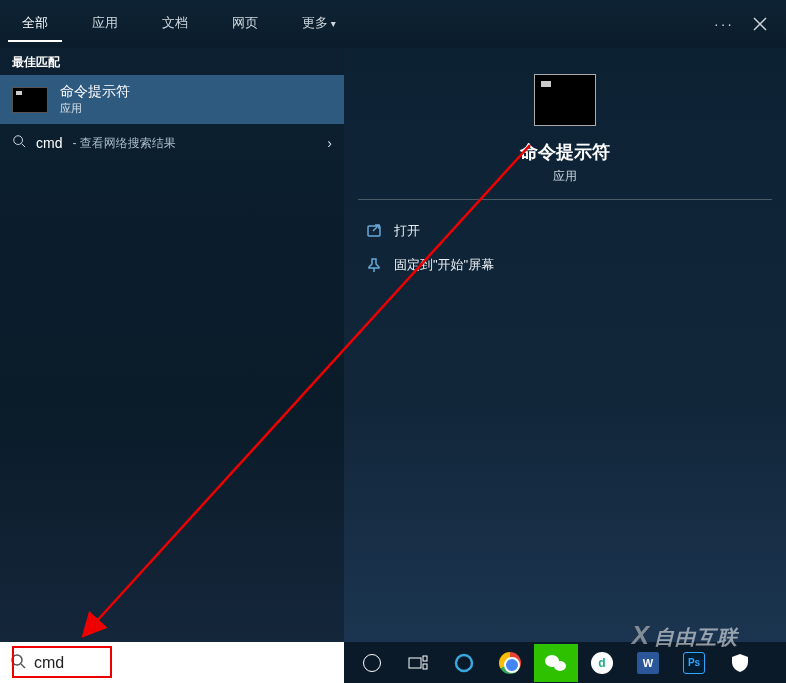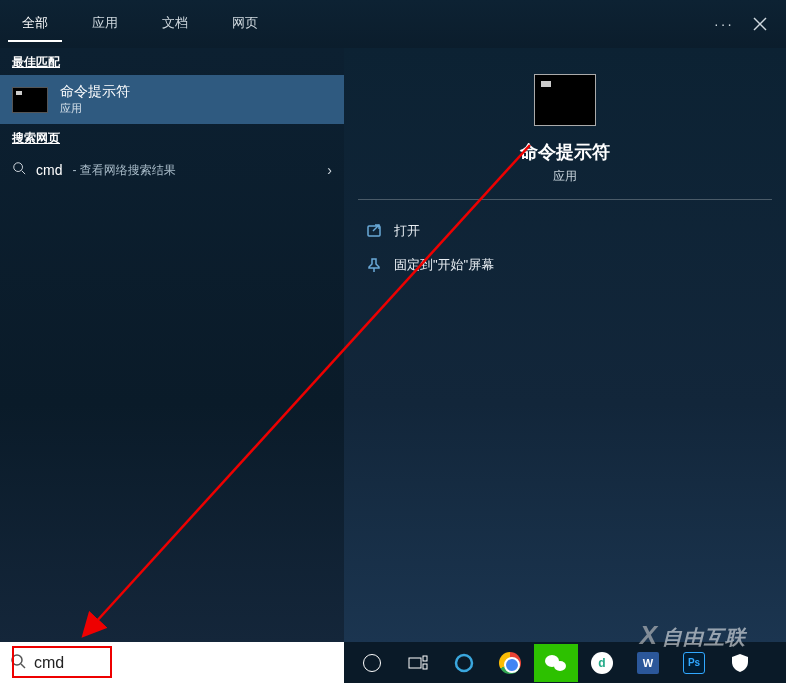--- a/index.html
+++ b/index.html
@@ -38,21 +38,20 @@
     width: 344px;
     background: linear-gradient(#0c2031, #0a1b29 60%, #14263a);
     position: relative;
     overflow: hidden;
   }
   .section-header {
     font-size: 12px;
     font-weight: 600;
     color: #fff;
     padding: 6px 12px 4px 12px;
-    text-decoration: underline;
   }
   .result-row {
     display: flex;
     align-items: center;
     padding: 8px 12px;
     gap: 12px;
     cursor: pointer;
     color: #fff;
   }
   .result-row.selected { background: #2f5a80; }
@@ -116,35 +115,36 @@
   .tb-cortana { }
   .tb-cortana svg circle { stroke:#3aa7de; fill:none; stroke-width:2.5;}
   .chrome-icon{ width:22px;height:22px;border-radius:50%;background:conic-gradient(#ea4335 0 120deg,#34a853 120deg 240deg,#fbbc05 240deg 360deg);position:relative;}
   .chrome-icon::after{content:"";position:absolute;top:5px;left:5px;width:12px;height:12px;border-radius:50%;background:#4285f4;border:2px solid #fff;}
   .wechat-icon{width:44px;height:38px;background:#2dc100;display:flex;align-items:center;justify-content:center;}
   .wechat-icon svg{fill:#fff;}
   .dp-icon{width:22px;height:22px;border-radius:50%;background:#fff;display:flex;align-items:center;justify-content:center;font-size:12px;font-weight:700;color:#2a8;}
   .word-icon{width:22px;height:22px;background:#2b579a;color:#fff;font-size:11px;font-weight:700;display:flex;align-items:center;justify-content:center;border-radius:2px;}
   .ps-icon{width:22px;height:22px;background:#001d34;color:#31a8ff;font-size:10px;font-weight:700;display:flex;align-items:center;justify-content:center;border-radius:3px;border:1px solid #31a8ff;}
   .def-icon svg{fill:#fff;}
-  .watermark{position:absolute; right:40px; bottom:32px; font-size:20px; font-weight:800; color:rgba(255,255,255,0.55); font-style:italic; letter-spacing:1px; pointer-events:none;}
+  .watermark{position:absolute; right:48px; bottom:32px; font-size:20px; font-weight:800; color:rgba(255,255,255,0.55); font-style:italic; letter-spacing:1px; pointer-events:none;}
   .watermark .x{color:rgba(200,200,200,0.6); font-size:26px; margin-right:4px;}
 
   
   .arrow-svg{position:absolute; left:0; top:0; width:786px; height:683px; pointer-events:none;}
 </style>
 </head>
 <body>
 
 <div class="header">
   <div class="tabs">
     <div class="tab active">全部</div>
     <div class="tab">应用</div>
     <div class="tab">文档</div>
     <div class="tab">网页</div>
+    <div class="tab more">更多</div>
   </div>
   <div class="header-actions">
     <div class="dots">···</div>
     <div class="close-x">
       <svg viewBox="0 0 16 16">
           <line x1="2" y1="2" x2="14" y2="14"></line>
           <line x1="14" y1="2" x2="2" y2="14"></line>
         </svg>
     </div>
   </div>
@@ -154,21 +154,20 @@
   <div class="left">
     <div class="section-header">最佳匹配</div>
     <div class="result-row selected">
       <div class="app-icon"></div>
       <div class="result-text">
         <div class="t1">命令提示符</div>
         <div class="t2">应用</div>
       </div>
     </div>
 
-    <div class="section-header">搜索网页</div>
     <div class="web-row">
       <span class="search-glyph">
         <svg width="14" height="14" viewBox="0 0 16 16" fill="none">
             <circle cx="7" cy="7" r="5"></circle>
             <line x1="11" y1="11" x2="15" y2="15"></line>
           </svg>
       </span>
       <span class="term">cmd</span>
       <span class="desc">- 查看网络搜索结果</span>
       <span class="chev">›</span>

